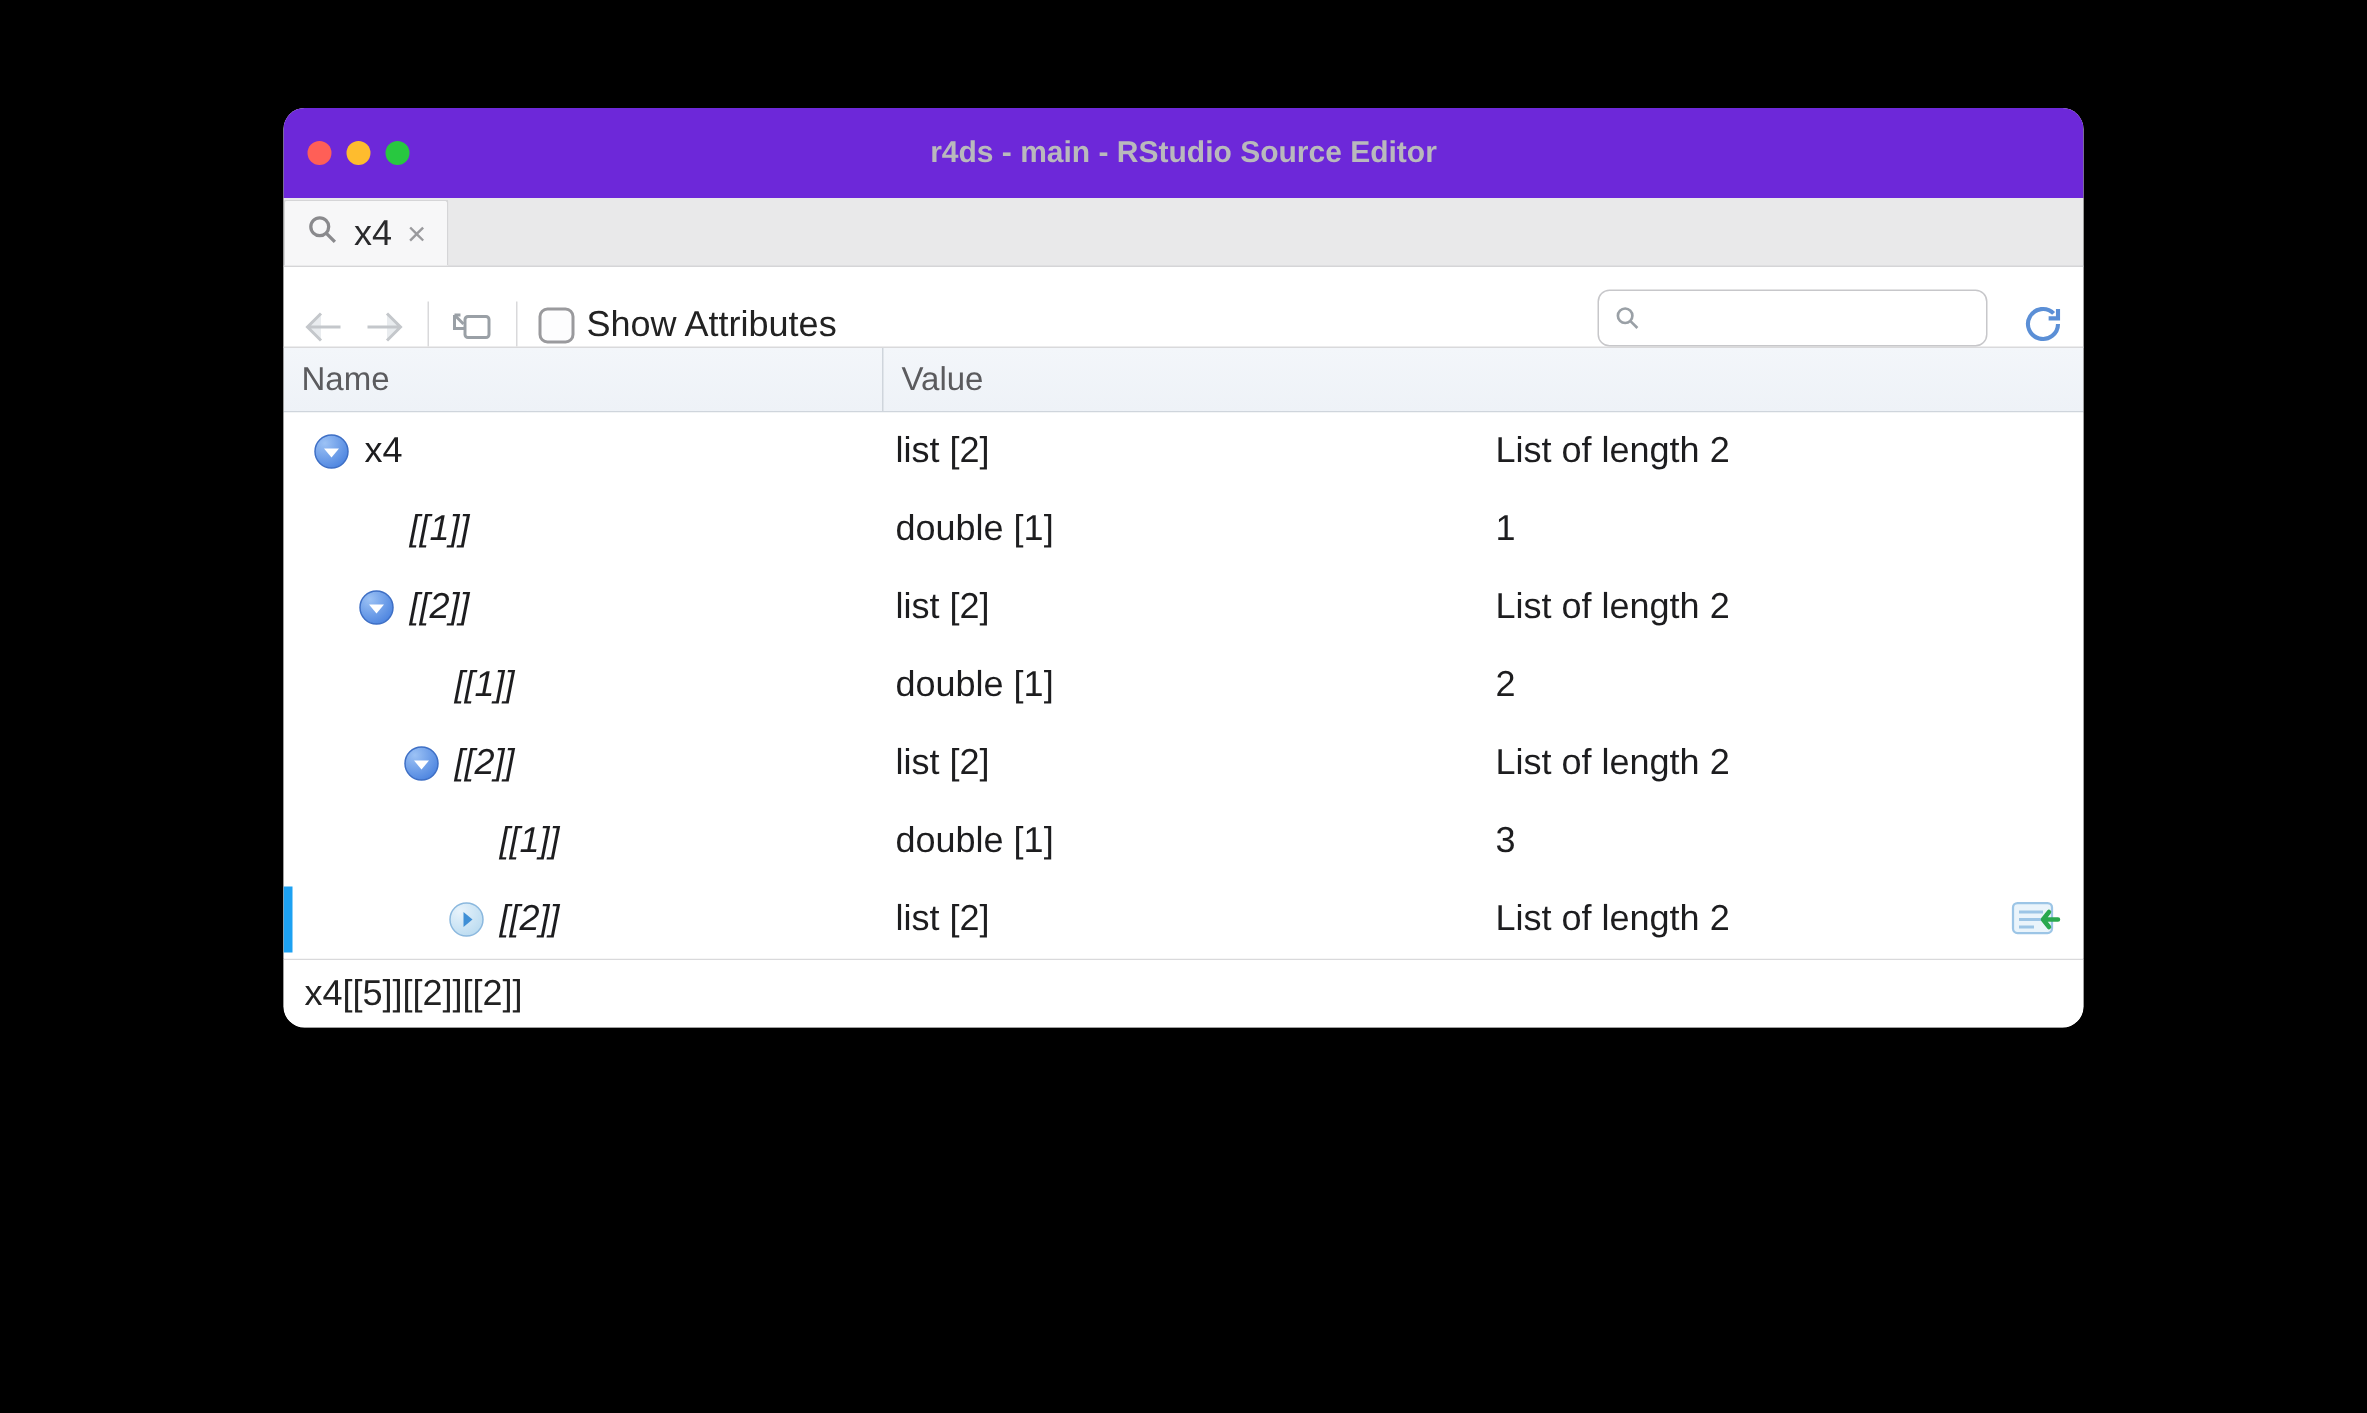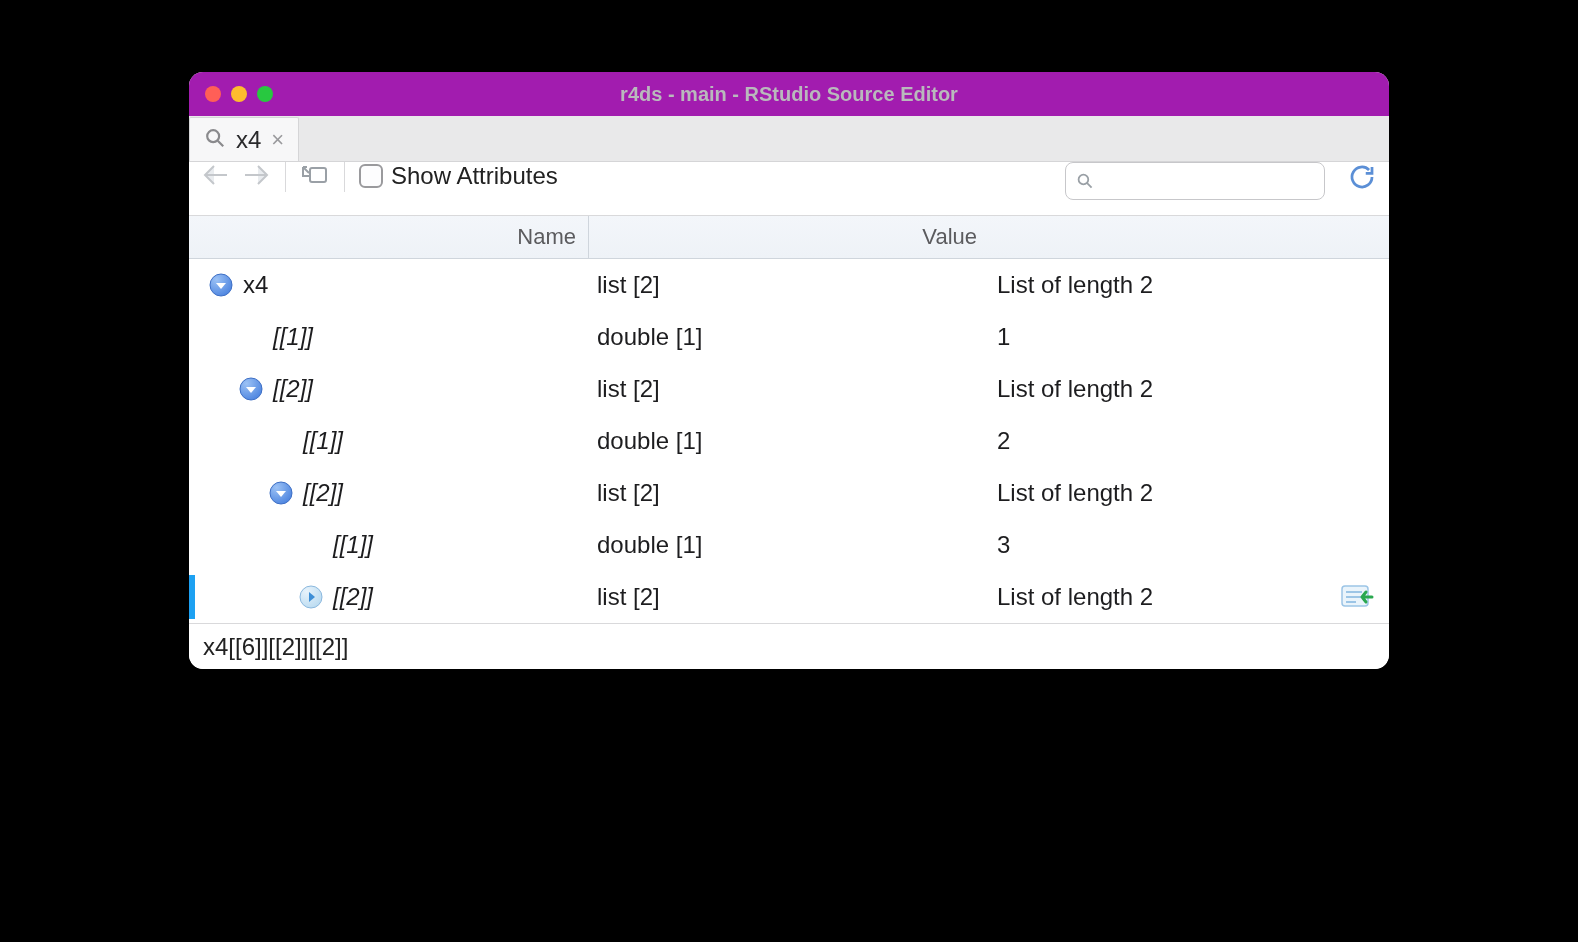--- a/index.html
+++ b/index.html
@@ -14,22 +14,22 @@
       padding-top: 72px;
     }
     .window {
       width: 1200px;
       background: #fff;
       border-radius: 14px;
       overflow: hidden;
       box-shadow: 0 20px 60px rgba(0,0,0,.5);
     }
     .titlebar {
-      background: #a21caf;
-      height: 44px;
+      background: #6d28d9;
+      height: 60px;
       display: flex;
       align-items: center;
       padding: 0 16px;
       position: relative;
     }
     .traffic { display: flex; gap: 10px; }
     .traffic span {
       width: 16px; height: 16px; border-radius: 50%;
       display: inline-block;
     }
@@ -61,21 +61,21 @@
       padding: 0 14px;
       gap: 10px;
       margin-left: 0px;
     }
     .tab .mag { color: #8a8a8d; }
     .tab-label { font-size: 24px; color: #2a2a2c; }
     .tab-close { color: #9a9a9d; font-size: 22px; cursor: pointer; }
 
     .toolbar {
       display: flex;
-      align-items: flex-start;
+      align-items: flex-end;
       height: 54px;
       padding: 0 12px;
       gap: 10px;
       background: #fff;
       border-bottom: 1px solid #d9d9db;
     }
     .icon-btn {
       display: inline-flex; align-items: center; justify-content: center;
       color: #9aa0a6;
     }
@@ -105,21 +105,20 @@
     .columns {
       display: grid;
       grid-template-columns: 400px 400px 1fr;
       background: linear-gradient(#f3f6fa, #eef2f7);
       border-bottom: 1px solid #cfd5dc;
     }
     .col {
       padding: 8px 12px;
       font-size: 22px; color: #5b5b5e;
       border-right: 1px solid #cfd5dc;
-      text-align: right;
     }
     .col:last-child { border-right: none; }
 
     .tree { background: #fff; }
     .row {
       display: grid;
       grid-template-columns: 400px 400px 1fr 64px;
       align-items: center;
       height: 52px;
       font-size: 24px;
@@ -336,15 +335,15 @@
               <line x1="6" y1="14" x2="22" y2="14" stroke="#9cc5e6" stroke-width="2"></line>
               <line x1="6" y1="19" x2="16" y2="19" stroke="#9cc5e6" stroke-width="2"></line>
               <path d="M32 14 L22 14 M26 9 L22 14 L26 19" stroke="#2aa84f" stroke-width="3" fill="none" stroke-linecap="round" stroke-linejoin="round"></path>
             </svg>
           </span>
         </div>
       </div>
     </div>
 
   <div class="footer">
-    <span>x4[[6]][[2]][[2]]</span>
+    <span>x4[[5]][[2]][[2]]</span>
   </div>
 </div>
 
 </body></html>

